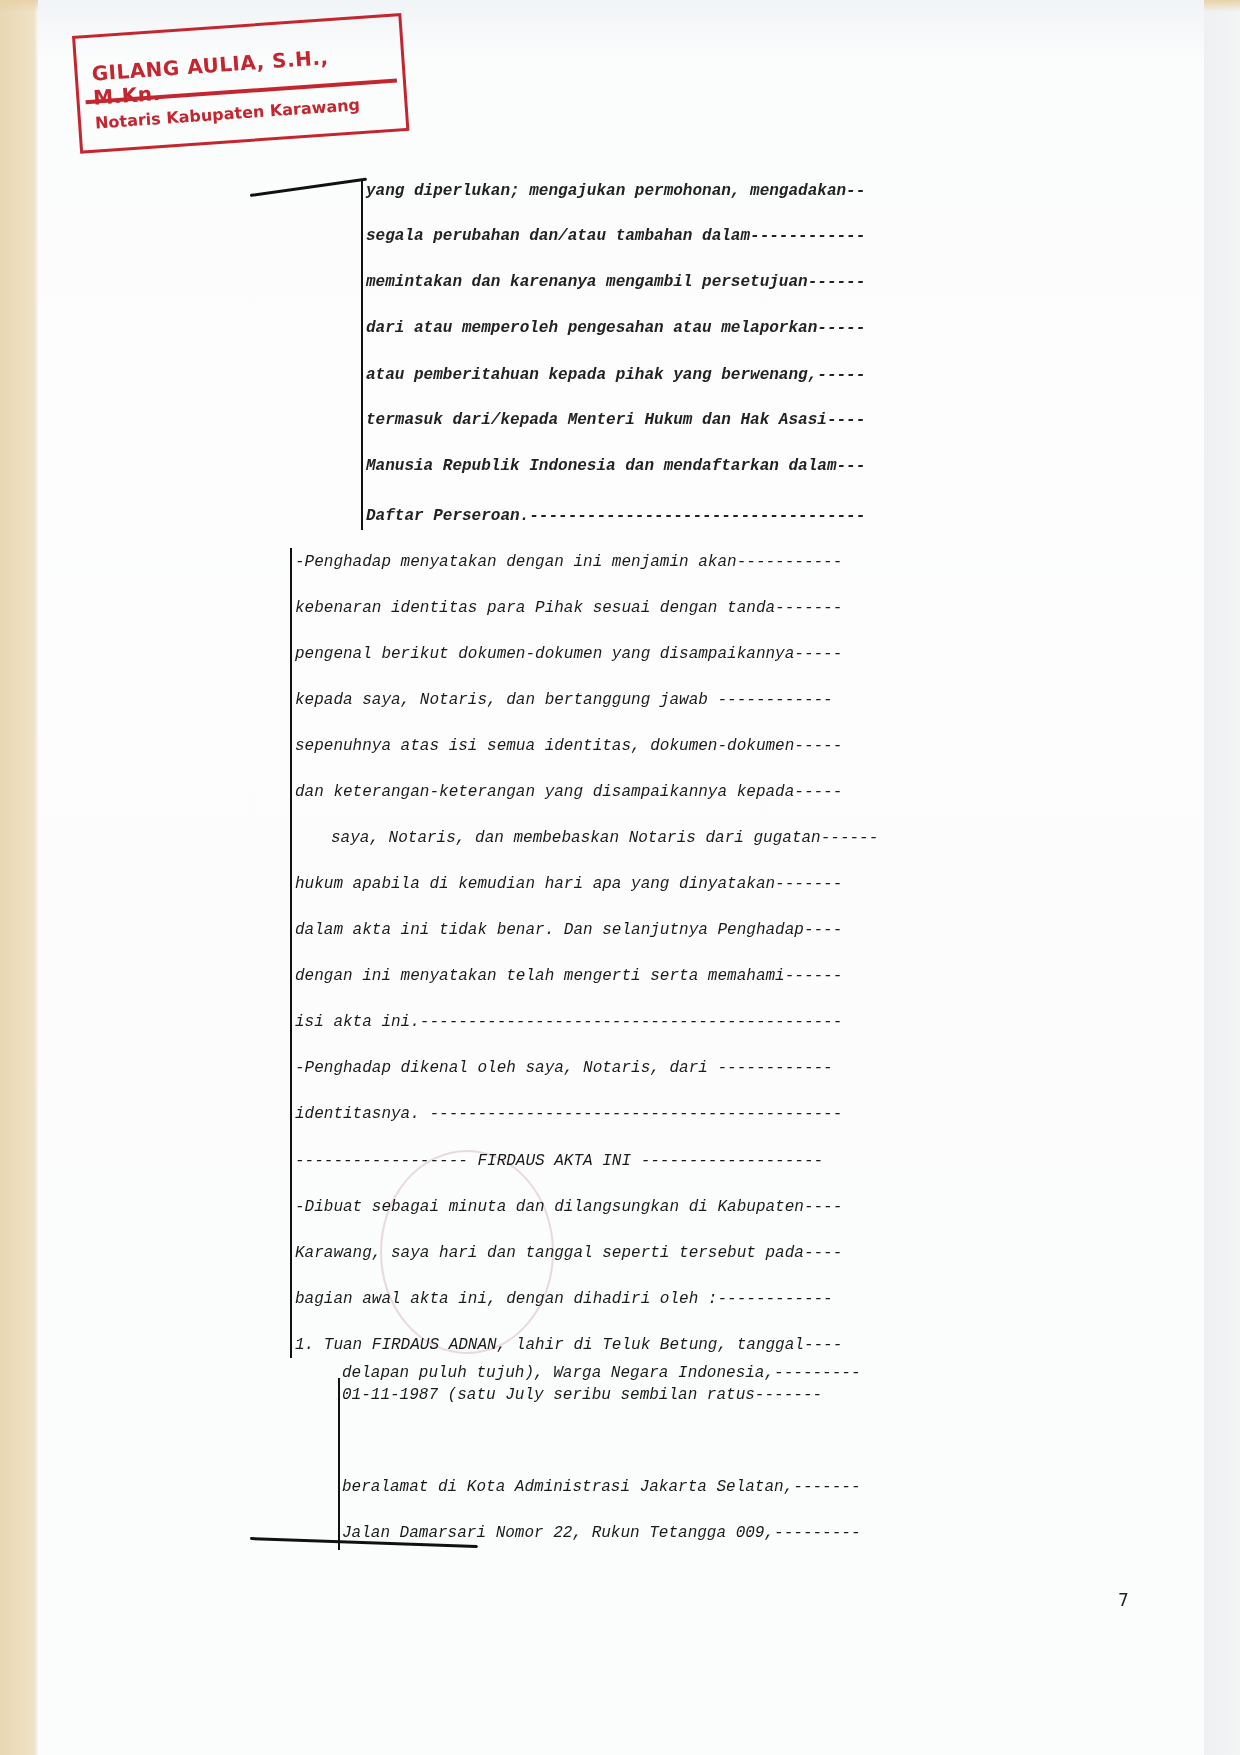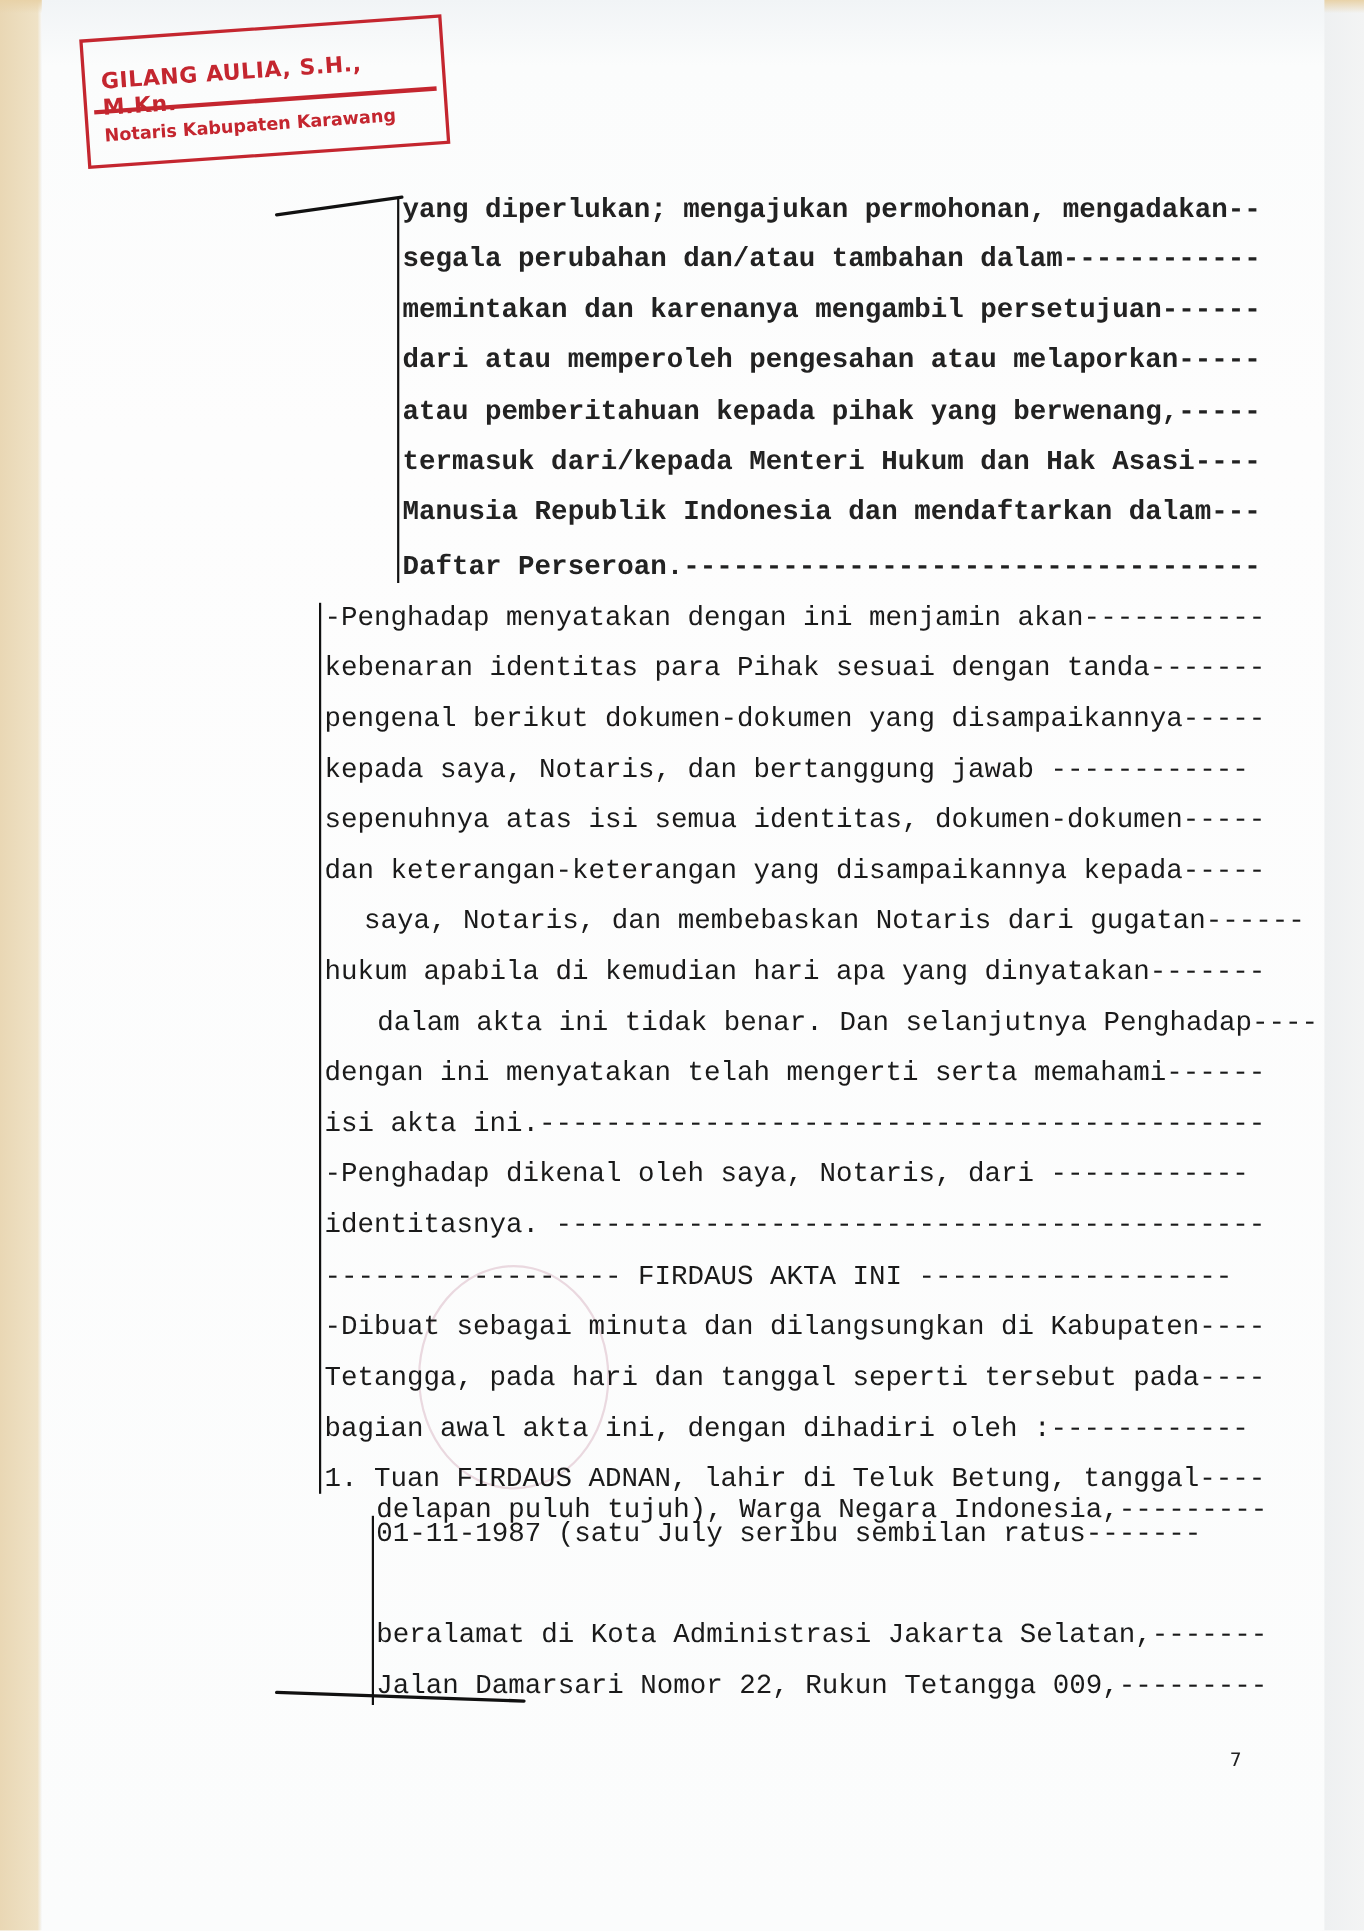--- a/index.html
+++ b/index.html
@@ -70,24 +70,25 @@
   }
   .vbar {
     position: absolute;
     width: 2px;
     background: #111;
   }
 
   .line {
     position: absolute;
     white-space: pre;
-    font-size: 25px;
+    font-size: 16px;
     color: #1a1a1a;
     letter-spacing: 0px;
     line-height: 26px;
+    font-style: italic;
   }
   .line.bold-ish {
     font-weight: bold;
     color: #222;
   }
   .pagenum {
     position: absolute;
     left: 1118px;
     top: 1590px;
     font-family: "DejaVu Sans", sans-serif;
@@ -136,28 +137,28 @@
 <div class="line bold-ish" style="left:366px; top:503px;">Daftar Perseroan.-----------------------------------</div>
 
 <div class="line" style="left:295px; top:549px;">-Penghadap menyatakan dengan ini menjamin akan-----------</div>
 <div class="line" style="left:295px; top:595px;">kebenaran identitas para Pihak sesuai dengan tanda-------</div>
 <div class="line" style="left:295px; top:641px;">pengenal berikut dokumen-dokumen yang disampaikannya-----</div>
 <div class="line" style="left:295px; top:687px;">kepada saya, Notaris, dan bertanggung jawab ------------</div>
 <div class="line" style="left:295px; top:733px;">sepenuhnya atas isi semua identitas, dokumen-dokumen-----</div>
 <div class="line" style="left:295px; top:779px;">dan keterangan-keterangan yang disampaikannya kepada-----</div>
 <div class="line" style="left:295px; top:825px;margin-left:36px;">saya, Notaris, dan membebaskan Notaris dari gugatan------</div>
 <div class="line" style="left:295px; top:871px;">hukum apabila di kemudian hari apa yang dinyatakan-------</div>
-<div class="line" style="left:295px; top:917px;margin-left:48px;">dalam akta ini tidak benar. Dan selanjutnya Penghadap----</div>
+<div class="line" style="left:295px; top:917px;">dalam akta ini tidak benar. Dan selanjutnya Penghadap----</div>
 <div class="line" style="left:295px; top:963px;">dengan ini menyatakan telah mengerti serta memahami------</div>
 <div class="line" style="left:295px; top:1009px;">isi akta ini.--------------------------------------------</div>
 <div class="line" style="left:295px; top:1055px;">-Penghadap dikenal oleh saya, Notaris, dari ------------</div>
 <div class="line" style="left:295px; top:1101px;">identitasnya. -------------------------------------------</div>
 <div class="line" style="left:295px; top:1148px;">------------------ FIRDAUS AKTA INI -------------------</div>
 <div class="line" style="left:295px; top:1194px;">-Dibuat sebagai minuta dan dilangsungkan di Kabupaten----</div>
-<div class="line" style="left:295px; top:1240px;">Tetangga, pada hari dan tanggal seperti tersebut pada----</div>
+<div class="line" style="left:295px; top:1240px;">Karawang, saya hari dan tanggal seperti tersebut pada----</div>
 <div class="line" style="left:295px; top:1286px;">bagian awal akta ini, dengan dihadiri oleh :------------</div>
 <div class="line" style="left:295px; top:1332px;">1. Tuan FIRDAUS ADNAN, lahir di Teluk Betung, tanggal----</div>
 
 <div class="line" style="left:342px; top:1382px;">01-11-1987 (satu July seribu sembilan ratus-------</div>
 <div class="line" style="left:342px; top:1360px;">delapan puluh tujuh), Warga Negara Indonesia,---------</div>
 <div class="line" style="left:342px; top:1474px;">beralamat di Kota Administrasi Jakarta Selatan,-------</div>
 <div class="line" style="left:342px; top:1520px;">Jalan Damarsari Nomor 22, Rukun Tetangga 009,---------</div>
 
 <div class="pagenum">7</div>
 

